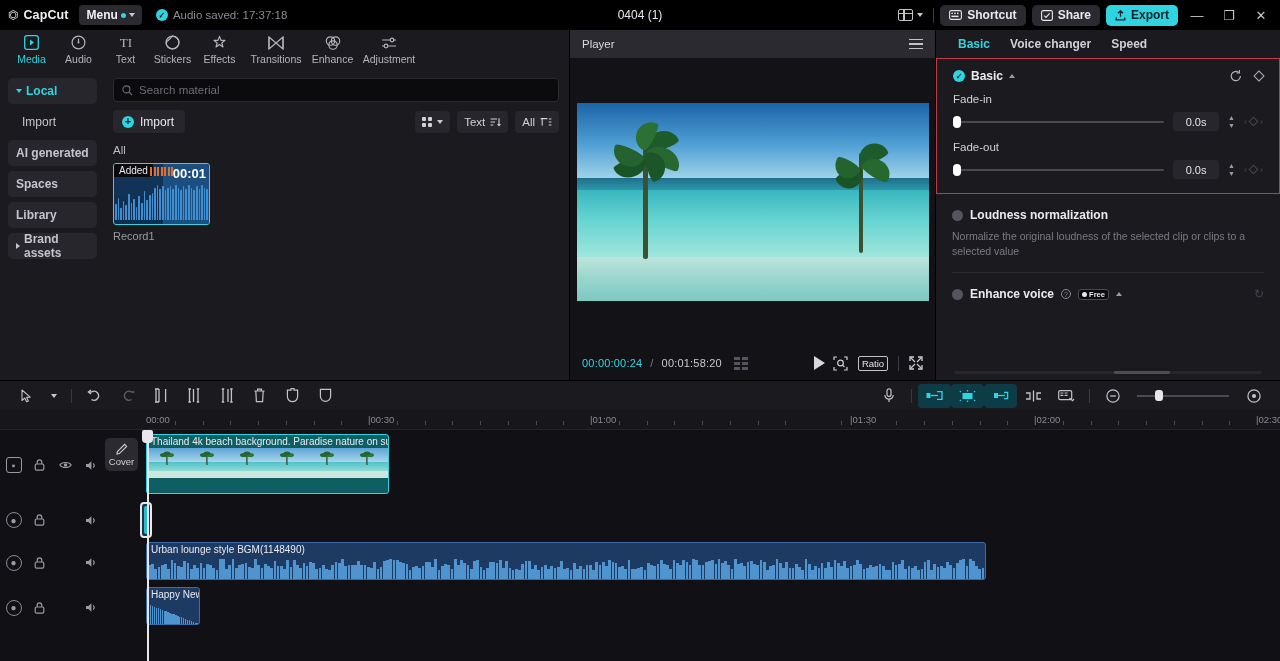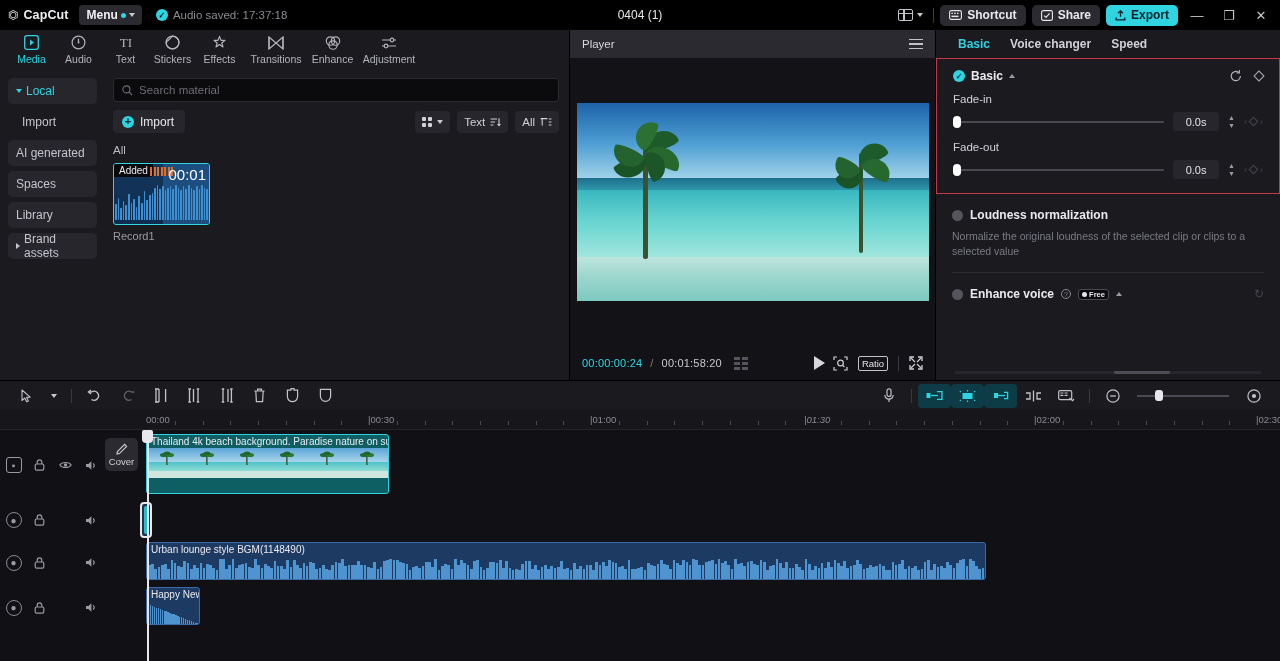--- a/index.html
+++ b/index.html
@@ -66,21 +66,21 @@
   .mtool.wide { width: 66px; }
   .mtool .lbl { font-size: 10.5px; white-space: nowrap; }
   .mtool.active { color: #2fd4e0; }
   .mtool .ico { height: 17px; display: flex; align-items: center; justify-content: center; }
   .media-body { flex: 1; display: flex; min-height: 0; }
   .side-list { width: 105px; flex: 0 0 105px; padding: 8px; display: flex; flex-direction: column; gap: 5px; background: #1a1a1f; }
   .side-item {
     height: 26px; border-radius: 5px; display: flex; align-items: center;
     padding: 0 8px; font-size: 12px; color: #c4c4cc; gap: 4px;
   }
-  .side-item.box { background: #26262c; }
+  .side-item.box { background: #26262c; font-weight: bold; }
   .side-item.active { background: #26262c; color: #2fd4e0; }
   .side-item.plain { background: transparent; padding-left: 14px; }
   .tri-d { width:0;height:0;border-left:3.5px solid transparent;border-right:3.5px solid transparent;border-top:4px solid currentColor; }
   .tri-r { width:0;height:0;border-top:3.5px solid transparent;border-bottom:3.5px solid transparent;border-left:4px solid currentColor; }
   .media-main { flex: 1; padding: 8px 10px 0 8px; min-width: 0; display: flex; flex-direction: column; }
   .searchbar {
     height: 24px; background: #0b0b0e; border: 1px solid #2a2a30; border-radius: 4px;
     display: flex; align-items: center; gap: 6px; padding: 0 8px; color: #6d6d76; font-size: 11.5px;
   }
   .mrow2 { display: flex; align-items: center; margin-top: 8px; }
@@ -104,21 +104,21 @@
     background: linear-gradient(#14365c, #0e2c4e);
     border: 1.5px solid #2fd4e0;
   }
   .wave { position:absolute; inset:0; display:flex; align-items:flex-end; gap:1px; padding: 0 1px 4px 1px; }
   .wave i { flex:1; background: #3f8fd0; border-radius: .5px; }
   .thumb-right-mask { position:absolute; right:0; top:0; bottom:0; width:46px; background:#1d4e80; }
   .added {
     position: absolute; left: 0; top: 0; background: #0b0b0e; color: #e8e8ec;
     font-size: 10px; padding: 1px 5px; border-radius: 0 0 3px 0;
   }
-  .dur { position: absolute; right: 3px; top: 2px; font-size: 15px; color: #fff; font-weight: normal; }
+  .dur { position: absolute; right: 3px; top: 2px; font-size: 13px; color: #fff; font-weight: bold; }
   .stripes { position:absolute; right: 36px; top: 3px; display:flex; gap:1.5px; }
   .stripes i { width: 2px; height: 9px; background: #e0702a; display:block; }
   .thumb-name { font-size: 11px; color: #9a9aa2; margin-top: 5px; }
 
   
   .player-panel { width: 366px; flex: 0 0 366px; background: #131317; display: flex; flex-direction: column; border-right: 1px solid #000; }
   .player-head { height: 28px; flex:0 0 28px; display: flex; align-items: center; padding: 0 12px; background: #2a2a30; }
   .player-head .t { font-size: 11.5px; color: #d8d8dc; }
   .burger { margin-left: auto; display: flex; flex-direction: column; gap: 3px; }
   .burger i { width: 14px; height: 1.6px; background: #c2c2c8; display:block; }
@@ -805,21 +805,21 @@
         <div class="rtick" style="left: 535.5px;"></div>
         <div class="rtick" style="left: 563.25px;"></div>
         <div class="rlabel" style="left: 590px;">|01:00</div>
         <div class="rtick" style="left: 618.75px;"></div>
         <div class="rtick" style="left: 646.5px;"></div>
         <div class="rtick" style="left: 674.25px;"></div>
         <div class="rtick" style="left: 702px;"></div>
         <div class="rtick" style="left: 729.75px;"></div>
         <div class="rtick" style="left: 757.5px;"></div>
         <div class="rtick" style="left: 785.25px;"></div>
-        <div class="rlabel" style="left: 804px; font-style: italic;">|01:30</div>
+        <div class="rlabel" style="left: 850px;">|01:30</div>
         <div class="rtick" style="left: 840.75px;"></div>
         <div class="rtick" style="left: 868.5px;"></div>
         <div class="rtick" style="left: 896.25px;"></div>
         <div class="rtick" style="left: 924px;"></div>
         <div class="rtick" style="left: 951.75px;"></div>
         <div class="rtick" style="left: 979.5px;"></div>
         <div class="rtick" style="left: 1007.25px;"></div>
         <div class="rlabel" style="left: 1034px;">|02:00</div>
         <div class="rtick" style="left: 1062.75px;"></div>
         <div class="rtick" style="left: 1090.5px;"></div>

